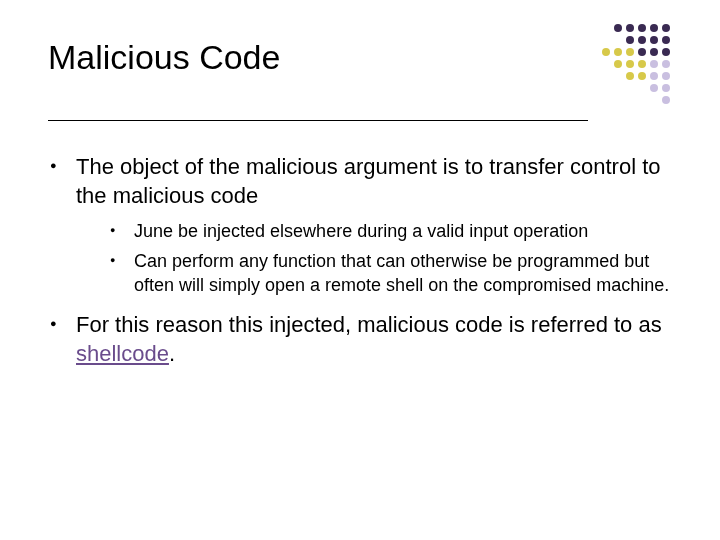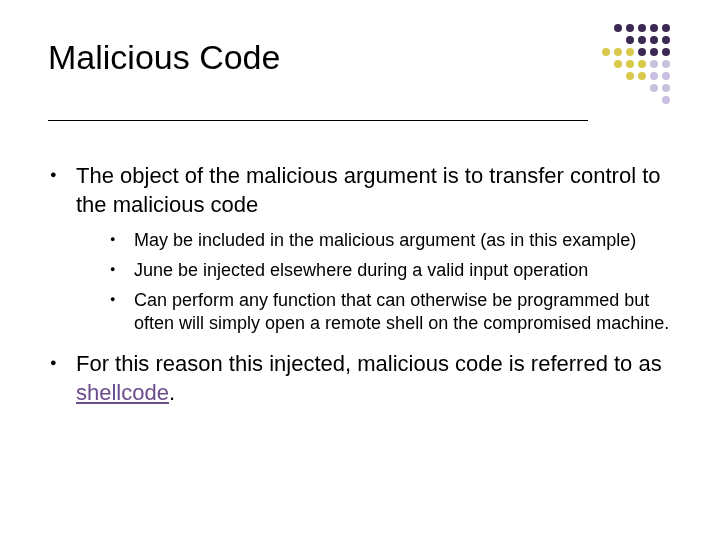--- a/index.html
+++ b/index.html
@@ -2,21 +2,21 @@
 <html><head>
 <meta charset="utf-8">
 <style>
   * { margin: 0; padding: 0; box-sizing: border-box; }
   html, body { width: 720px; height: 540px; background: #fff; font-family: Arial, Helvetica, sans-serif; color: #000; overflow: hidden; }
   .slide { position: relative; width: 720px; height: 408px; padding: 38px 48px 30px 48px; }
   .title-row { display: flex; align-items: flex-start; }
   .title { font-size: 34px; font-weight: 400; color: #000; flex: 1; line-height: 1.15; }
   .dots-deco { width: 110px; height: 90px; margin-top: -18px; margin-right: -10px; }
   .rule { border: none; border-top: 1px solid #000; margin-top: 10px; width: 540px; }
-  .content { margin-top: 41px; }
+  .content { margin-top: 32px; }
   ul { list-style: none; }
   .lvl1 { padding-left: 0; }
   .lvl1 > li { position: relative; padding-left: 28px; margin-bottom: 14px; font-size: 22px; line-height: 1.3; }
   .lvl1 > li::before { content: "\25CF"; position: absolute; left: 2px; top: 5px; font-size: 11px; color: #000; }
   .lvl2 { margin-top: 10px; padding-left: 34px; }
   .lvl2 > li { position: relative; padding-left: 24px; margin-bottom: 6px; font-size: 18px; line-height: 1.32; }
   .lvl2 > li::before { content: "\25CF"; position: absolute; left: 0; top: 5px; font-size: 9px; color: #000; }
   .shellcode { color: #6a4c8c; text-decoration: underline; }
 </style>
 </head>
@@ -63,21 +63,20 @@
     </svg>
   </div>
 
   <hr class="rule">
 
   <div class="content">
     <ul class="lvl1">
       <li>
         <span>The object of the malicious argument is to transfer control to the malicious code</span>
         <ul class="lvl2">
-          <li><span>May be included in the malicious argument (as in this example)</span></li>
           <li><span>June be injected elsewhere during a valid input operation</span></li>
           <li><span>Can perform any function that can otherwise be programmed but often will simply open a remote shell on the compromised machine.</span></li>
         </ul>
       </li>
       <li>
         <span>For this reason this injected, malicious code is referred to as </span><span class="shellcode">shellcode</span><span>.</span>
       </li>
     </ul>
   </div>
 

